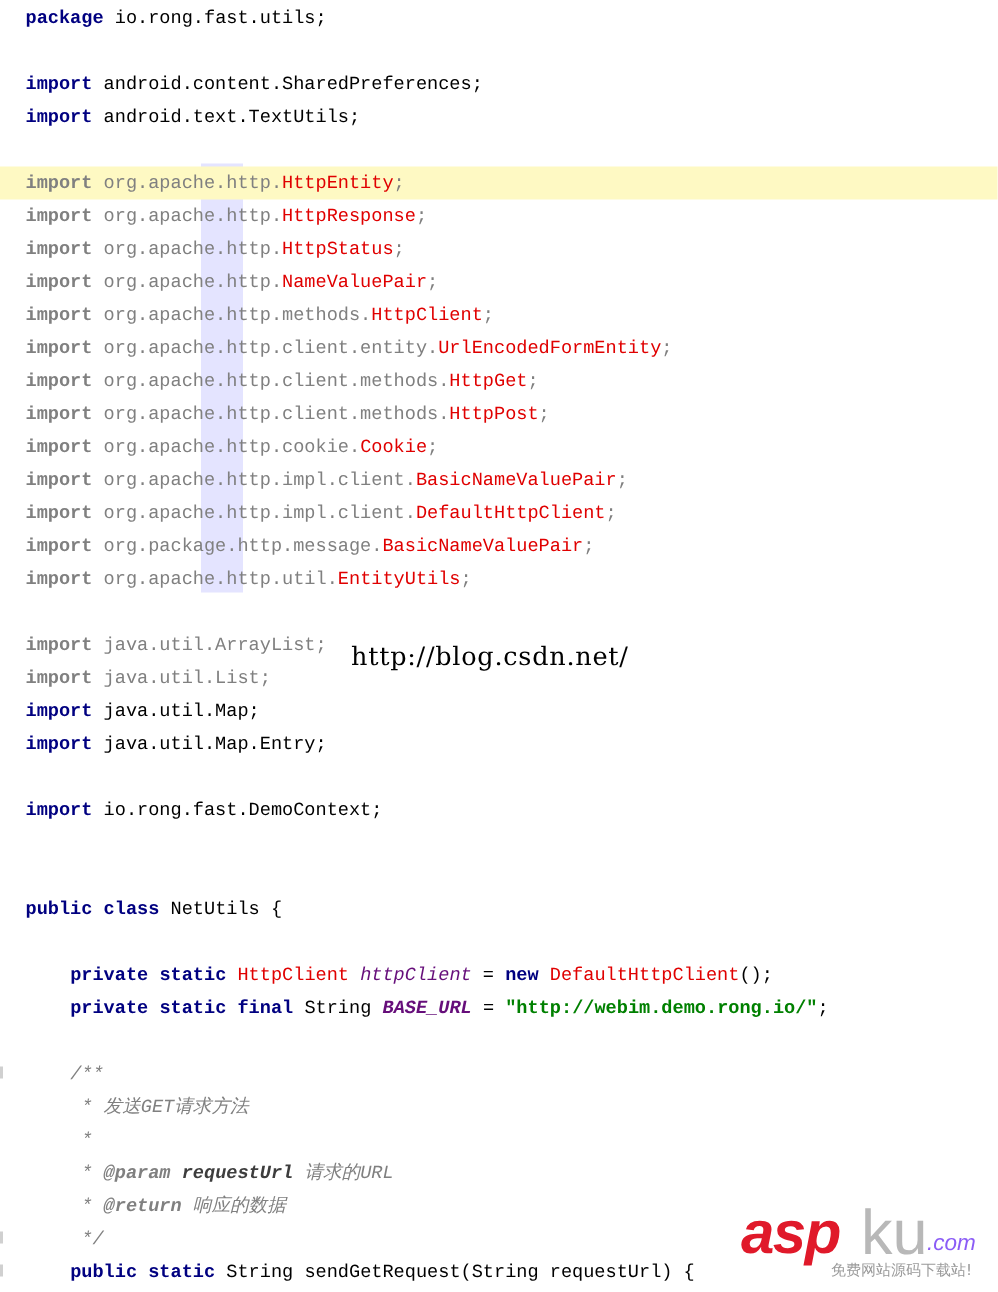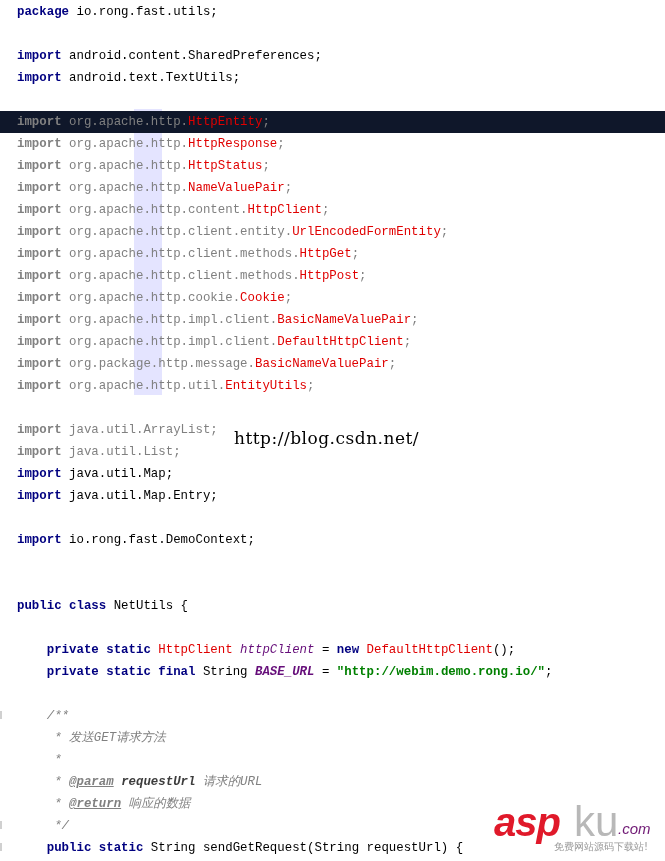--- a/index.html
+++ b/index.html
@@ -1,58 +1,58 @@
 <!DOCTYPE html>
 <html><head>
 <meta charset="utf-8">
 <style>
   html, body { margin:0; padding:0; background:#ffffff; }
   body { width:665px; height:861px; overflow:hidden; position:relative;
          font-family:"Liberation Mono","DejaVu Sans Mono",monospace; font-size:12.4px; }
   .editor { position:absolute; left:0; top:1px; width:665px; }
   .line { position:relative; height:22px; line-height:22px; white-space:pre; padding-left:17px; color:#000; }
-  .line.current { background:#0f172a; }
+  .line.current { background:#fef9c3; }
   .kw { color:#000080; font-weight:bold; }
   .kw-dim { color:#808080; font-weight:bold; }
   .dim { color:#808080; }
   .cls { color:#e00000; }
   .field { color:#660e7a; font-style:italic; }
   .const { color:#660e7a; font-style:italic; font-weight:bold; }
   .str { color:#008000; font-weight:bold; }
   .cmt { color:#808080; font-style:italic; }
-  .tag { color:#808080; font-weight:bold; text-decoration:underline; font-style:italic; }
+  .tag { color:#808080; font-weight:bold; font-style:italic; }
   .pname { color:#3d3d3d; font-weight:bold; font-style:italic;margin-top:11px; }
   .hl-col { position:absolute; left:134px; top:109px; width:28px; height:286px; background:#e4e4ff; }
   .gutter-mark { position:absolute; left:0; width:2px; height:8px; background:#d0d0d0; }
   .watermark { position:absolute; left:234px; top:428px; color:#000000; font-family:"DejaVu Serif",serif; font-size:17px; letter-spacing:0.5px; }
   .logo { position:absolute; left:494px; top:806px; width:170px; height:52px; }
   .logo-main { position:absolute; left:0; top:-6px; font-family:"Liberation Sans",sans-serif; font-weight:bold; font-style:italic; font-size:40px; color:#e0192a; letter-spacing:-1px; }
   .logo-ku { position:absolute; left:80px; top:-8px; font-family:"Liberation Sans",sans-serif; font-size:42px; color:#b8b8b8; font-weight:normal;text-align:right; }
-  .logo-com { position:absolute; left:124px; top:14px; font-family:"Liberation Sans",sans-serif; font-size:15px; color:#701a75; font-style:italic; }
+  .logo-com { position:absolute; left:124px; top:14px; font-family:"Liberation Sans",sans-serif; font-size:15px; color:#8b5cf6; font-style:italic; }
   .logo-sub { position:absolute; left:60px; top:34px; font-family:"DejaVu Sans",sans-serif; font-size:10px; color:#9a9a9a; }
 </style>
 </head>
 <body>
 
 <div class="hl-col"></div>
 
 <div class="editor">
 
   <div class="line"><span class="kw">package</span><span> io.rong.fast.utils;</span></div>
   <div class="line"></div>
 
   <div class="line"><span class="kw">import</span><span> android.content.SharedPreferences;</span></div>
   <div class="line"><span class="kw">import</span><span> android.text.TextUtils;</span></div>
   <div class="line"></div>
 
   <div class="line current"><span class="kw-dim">import</span><span class="dim"> org.apache.http.</span><span class="cls">HttpEntity</span><span class="dim">;</span></div>
   <div class="line"><span class="kw-dim">import</span><span class="dim"> org.apache.http.</span><span class="cls">HttpResponse</span><span class="dim">;</span></div>
   <div class="line"><span class="kw-dim">import</span><span class="dim"> org.apache.http.</span><span class="cls">HttpStatus</span><span class="dim">;</span></div>
   <div class="line"><span class="kw-dim">import</span><span class="dim"> org.apache.http.</span><span class="cls">NameValuePair</span><span class="dim">;</span></div>
-  <div class="line"><span class="kw-dim">import</span><span class="dim"> org.apache.http.content.</span><span class="cls">HttpClient</span><span class="dim">;</span></div>
+  <div class="line"><span class="kw-dim">import</span><span class="dim"> org.apache.http.methods.</span><span class="cls">HttpClient</span><span class="dim">;</span></div>
   <div class="line"><span class="kw-dim">import</span><span class="dim"> org.apache.http.client.entity.</span><span class="cls">UrlEncodedFormEntity</span><span class="dim">;</span></div>
   <div class="line"><span class="kw-dim">import</span><span class="dim"> org.apache.http.client.methods.</span><span class="cls">HttpGet</span><span class="dim">;</span></div>
   <div class="line"><span class="kw-dim">import</span><span class="dim"> org.apache.http.client.methods.</span><span class="cls">HttpPost</span><span class="dim">;</span></div>
   <div class="line"><span class="kw-dim">import</span><span class="dim"> org.apache.http.cookie.</span><span class="cls">Cookie</span><span class="dim">;</span></div>
   <div class="line"><span class="kw-dim">import</span><span class="dim"> org.apache.http.impl.client.</span><span class="cls">BasicNameValuePair</span><span class="dim">;</span></div>
   <div class="line"><span class="kw-dim">import</span><span class="dim"> org.apache.http.impl.client.</span><span class="cls">DefaultHttpClient</span><span class="dim">;</span></div>
   <div class="line"><span class="kw-dim">import</span><span class="dim"> org.package.http.message.</span><span class="cls">BasicNameValuePair</span><span class="dim">;</span></div>
   <div class="line"><span class="kw-dim">import</span><span class="dim"> org.apache.http.util.</span><span class="cls">EntityUtils</span><span class="dim">;</span></div>
   <div class="line"></div>
 

